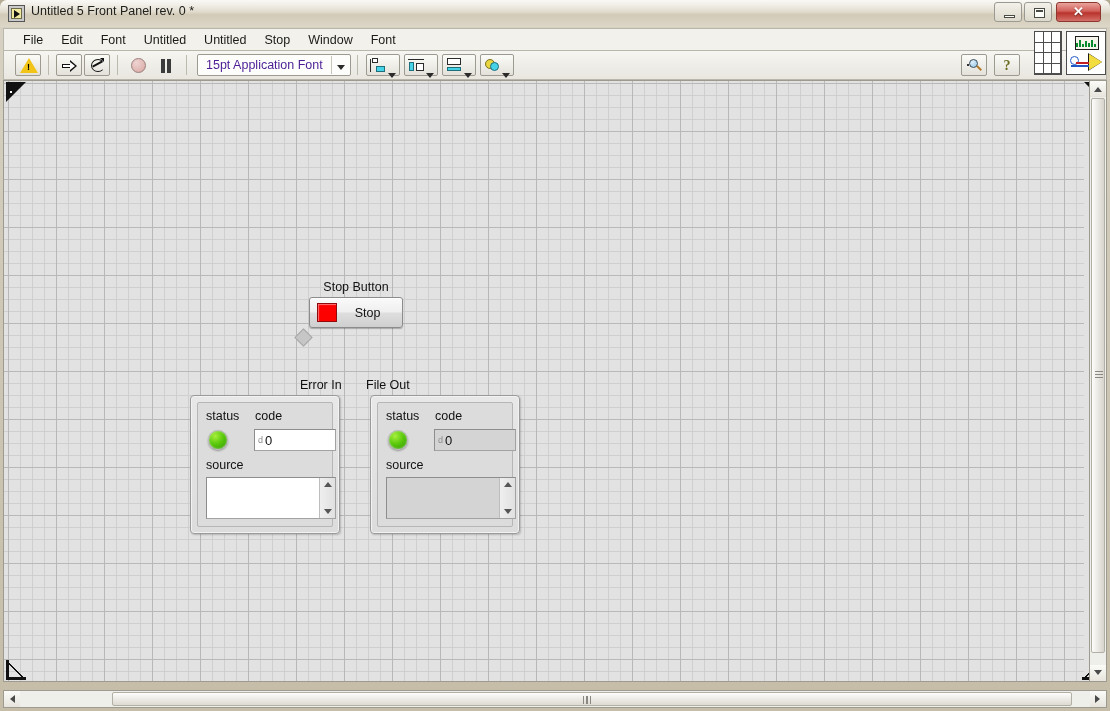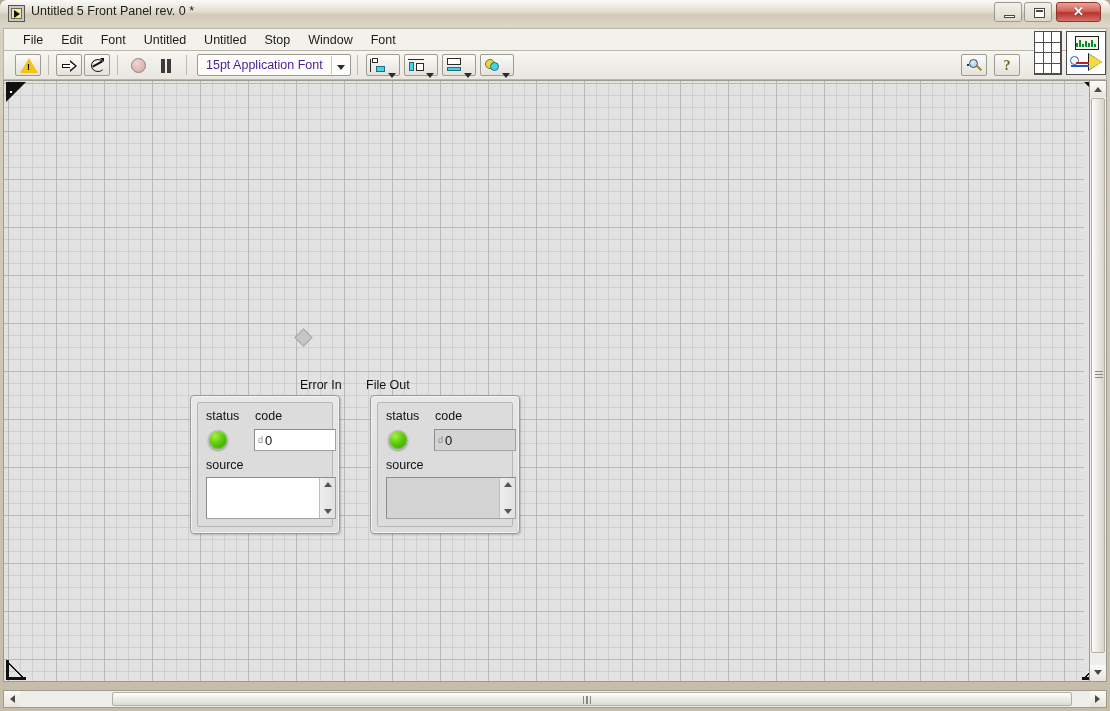--- a/index.html
+++ b/index.html
@@ -493,20 +493,27 @@
         <div class="h"></div>
     </div>
     <div class="corner" id="corner-br">
       <div class="edge"></div>
         <div class="v"></div>
         <div class="h"></div>
     </div>
 
     <div id="align-marker"></div>
 
+    <div id="stop-group">
+      <div id="stop-label">Stop Button</div>
+      <div id="stop-button">
+        <div id="stop-led"></div>
+        <div id="stop-text">Stop</div>
+      </div>
+    </div>
 
     <div class="cluster-label" style="left:296px; top:297px;">Error In</div>
     <div class="cluster" style="left:186px; top:314px; width:150px; height:139px;">
       <div class="cluster-inner">
         <div class="fld-label" style="left:8px; top:6px;">status</div>
         <div class="fld-label" style="left:57px; top:6px;">code</div>
 
         <div class="led" style="left:10px; top:27px;"></div>
 
         <div class="numfield ctrl" style="left:56px; top:26px; width:82px;">

